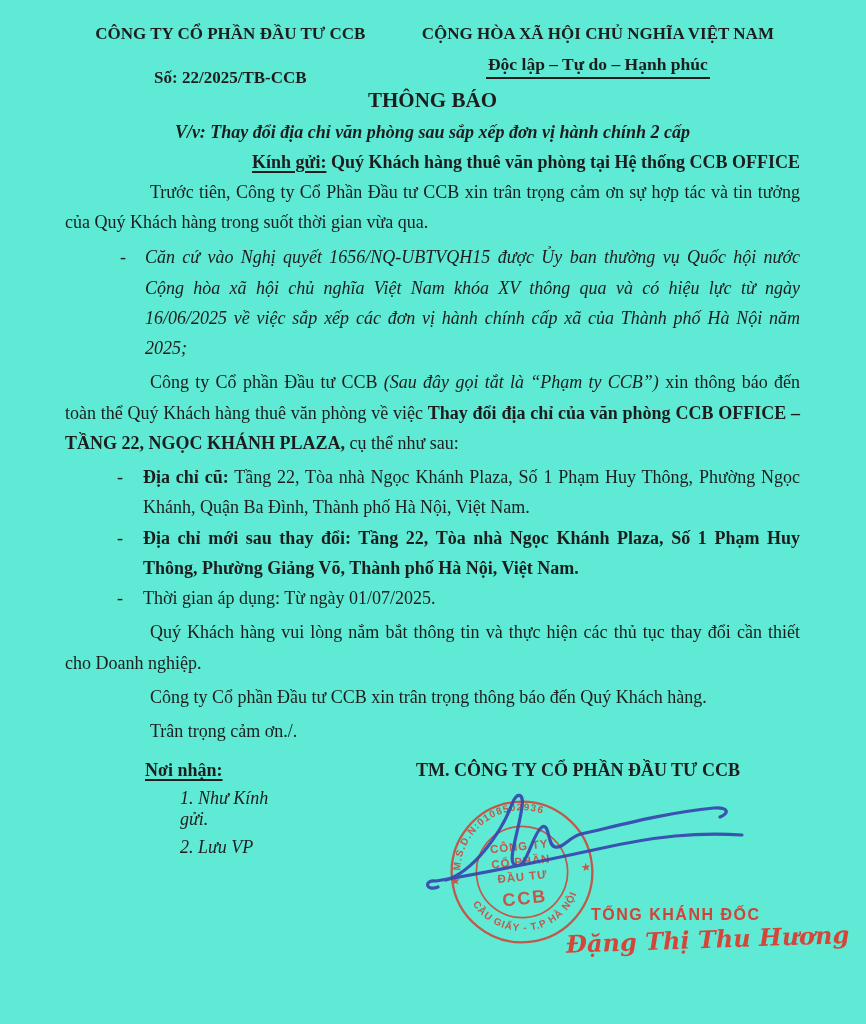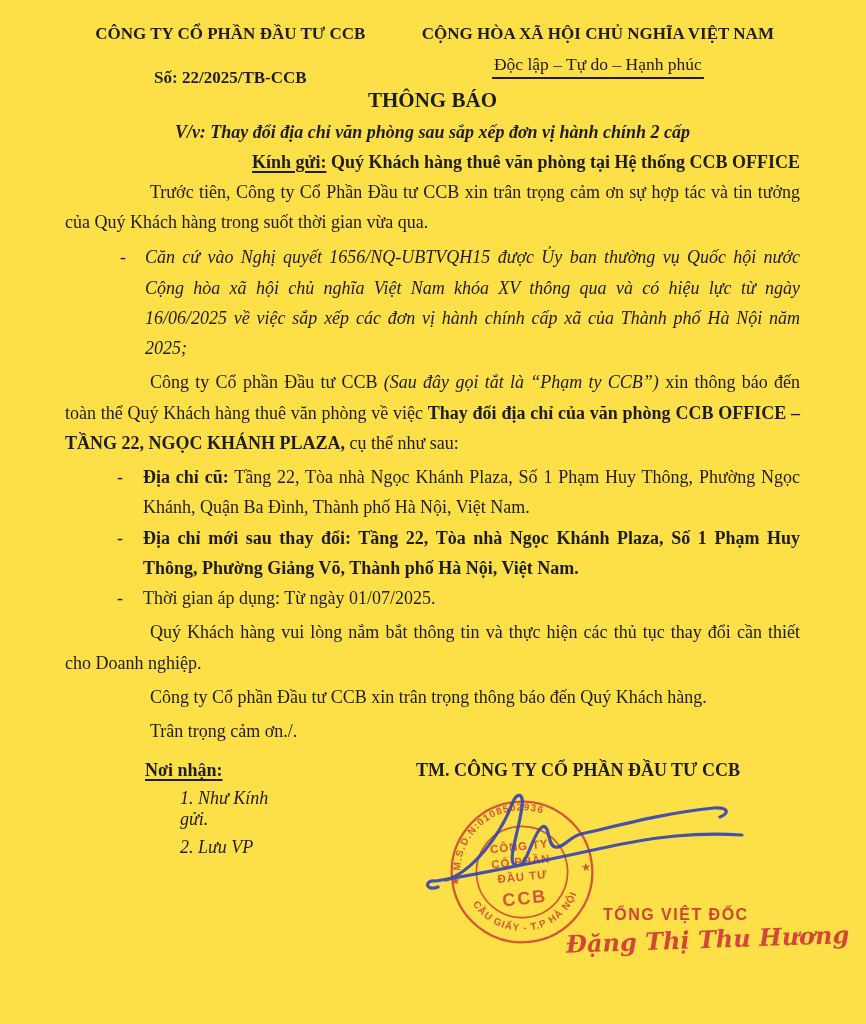--- a/index.html
+++ b/index.html
@@ -1,32 +1,32 @@
 <!DOCTYPE html>
 <html lang="vi"><head>
 <meta charset="utf-8">
 <style>
   html,body { margin:0; padding:0; background:#ffffff; }
   .page {
-    width:866px; height:1024px; margin:0 auto; background:#fde047;
+    width:866px; height:1024px; margin:0 auto; background:#5eead4;
     position:relative; overflow:hidden;
     font-family:"Liberation Serif","DejaVu Serif",serif;
     color:#1d1d1d;
   }
   .content { padding:24px 66px 0 65px; }
 
   
   .hdr { display:flex; }
   .hdr-left { width:45%; text-align:center; }
   .hdr-right { width:55%; text-align:center; }
   .company-name, .doc-number { font-weight:bold; font-size:17px; }
   .doc-number { margin-top:24px; }
   .national-title { font-weight:bold; font-size:17px; }
   .motto {
-    display:inline-block; font-weight:normal; font-size:17.5px; margin-top:10px;
+    display:inline-block; font-weight:bold; font-size:17.5px; margin-top:10px;
     border-bottom:2px solid #1d1d1d; padding:0 2px 2px;
   }
   .date-line { font-style:italic; font-size:17.5px; text-align:right; margin-top:10px; }
 
   
   .doc-title { text-align:center; font-weight:bold; font-size:21px; }
   .doc-subject { text-align:center; font-weight:bold; font-style:italic; font-size:18px; margin-top:9px; }
   .salutation { text-align:right; font-weight:bold; font-size:18px; margin-top:9px; }
   .salutation .u { text-decoration:underline; text-decoration-thickness:2px; text-underline-offset:3px; }
 
@@ -141,20 +141,20 @@
         <div class="sig-wrap">
           <svg width="340" height="140" viewBox="0 0 340 140">
             <g fill="none" stroke="#3746ad" stroke-width="3.2" stroke-linecap="round" stroke-linejoin="round" opacity="0.92">
               <path d="M 30 98 C 56 90 84 54 96 22 C 101 9 108 11 106 25 C 102 53 91 79 99 83 C 111 89 116 51 126 45 C 134 41 131 63 139 65 C 147 67 153 55 165 52 C 197 45 246 31 298 26 C 312 25 314 31 304 35"></path>
               <path d="M 22 105 C 9 110 8 97 20 99 C 62 92 122 80 182 67 C 240 54 282 50 326 53"></path>
             </g>
           </svg>
         </div>
 
         <div class="signer">
-          <div class="signer-title">TỔNG VIỆT ĐỐC</div>
+          <div class="signer-title">TỔNG KHÁNH ĐỐC</div>
           <div class="signer-name">Đặng Thị Thu Hương</div>
         </div>
       </div>
     </div>
 
   </div>
 </div>
 
 </body></html>

